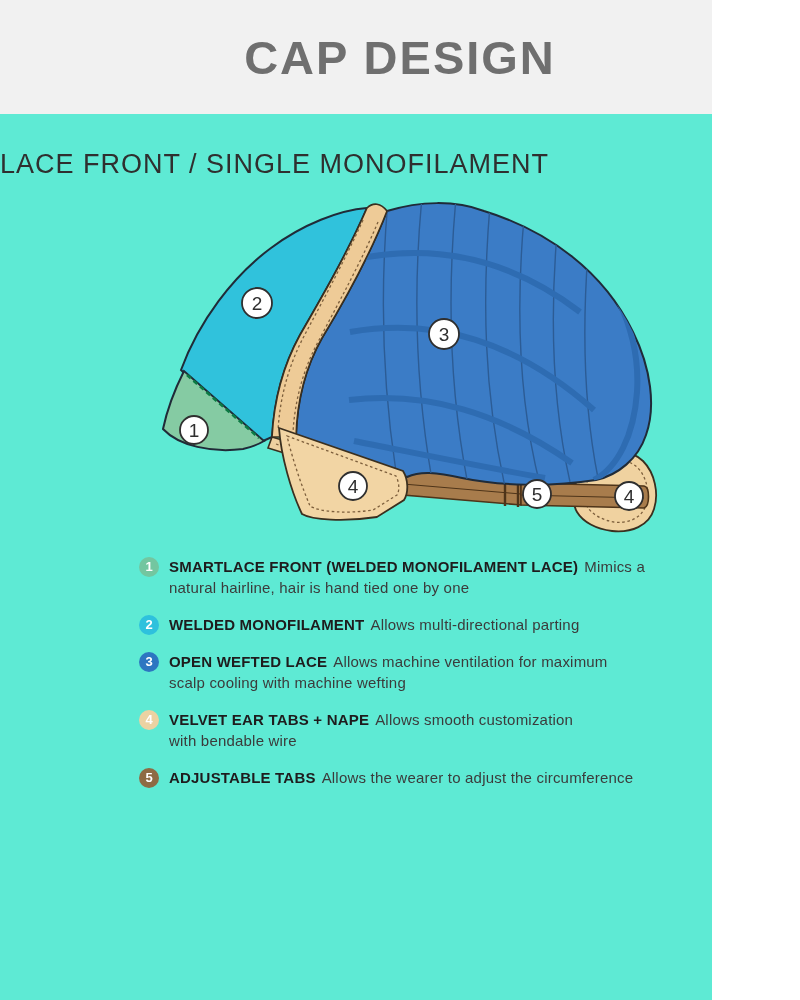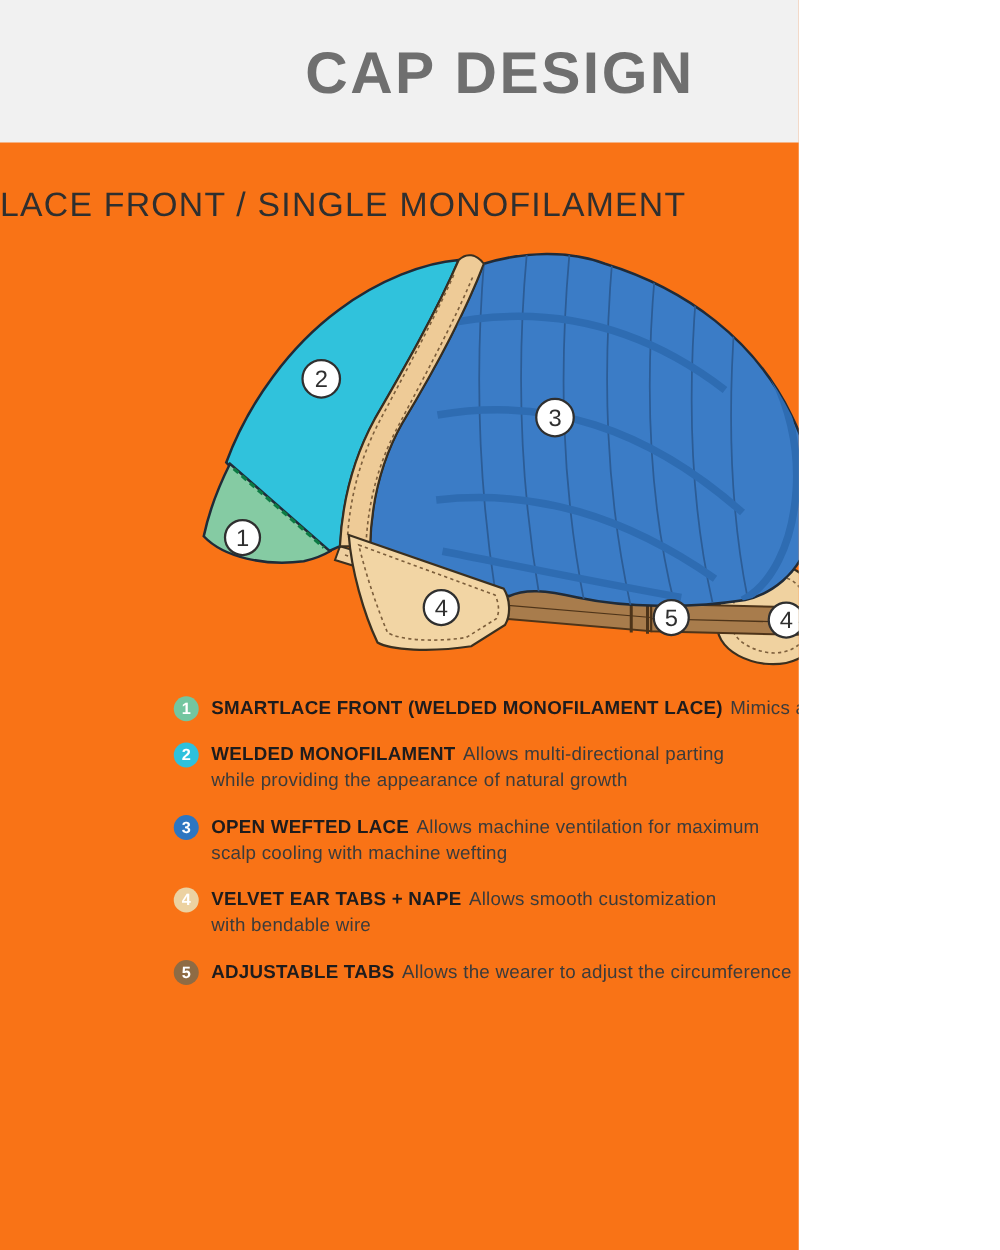--- a/index.html
+++ b/index.html
@@ -1,16 +1,16 @@
 <!DOCTYPE html>
 <html><head>
 <meta charset="utf-8">
 <style>
   html,body{margin:0;padding:0;background:#ffffff;}
-  .page{position:relative;width:639px;height:1000px;background:#f97316;overflow:hidden;
+  .page{position:relative;width:712px;height:1000px;background:#5eead4;overflow:hidden;
         font-family:"Liberation Sans",sans-serif;}
   .header{position:absolute;top:0;left:0;width:800px;height:114px;
           display:flex;align-items:center;justify-content:center;}
   .header h1{margin:0;font-size:47px;font-weight:bold;letter-spacing:2px;}
   .subtitle{position:absolute;top:149px;left:0;width:800px;text-align:left;
             font-size:27px;letter-spacing:1px;font-weight:400;}
   svg.cap{position:absolute;top:0;left:0;pointer-events:none;}
   svg text.callout-num{font-family:"Liberation Sans",sans-serif;font-size:19px;}
   .stitch{fill:none;stroke-width:1.3;stroke-dasharray:2.6 2.6;}
   .thinline{fill:none;stroke-width:1.4;}
@@ -109,27 +109,27 @@
     <g>
       <circle cx="629" cy="496" r="14" stroke-width="1.8" style="fill: rgb(255, 255, 255); stroke: rgb(47, 47, 47);"></circle>
       <text class="callout-num" x="629" y="496" dy="0.35em" text-anchor="middle" style="fill: rgb(47, 47, 47);">4</text>
     </g>
   </svg>
 
   <div class="legend">
     <div class="legend-item">
       <div class="legend-num" style="background-color: rgb(115, 198, 160);">1</div>
       <div class="legend-text">
-        <b>SMARTLACE FRONT (WELDED MONOFILAMENT LACE)</b><span>Mimics a</span>
+        <b>SMARTLACE FRONT (WELDED MONOFILAMENT LACE)</b><span>Mimics a</span><span class="legend-line2">natural hairline, hair is hand tied one by one</span>
       </div>
     </div>
     <div class="legend-item">
       <div class="legend-num" style="background-color: rgb(46, 193, 221);">2</div>
       <div class="legend-text">
-        <b>WELDED MONOFILAMENT</b><span>Allows multi-directional parting</span><span class="legend-line2">while providing the appearance of natural growth</span>
+        <b>WELDED MONOFILAMENT</b><span>Allows multi-directional parting</span>
       </div>
     </div>
     <div class="legend-item">
       <div class="legend-num" style="background-color: rgb(45, 118, 193);">3</div>
       <div class="legend-text">
         <b>OPEN WEFTED LACE</b><span>Allows machine ventilation for maximum</span><span class="legend-line2">scalp cooling  with machine wefting</span>
       </div>
     </div>
     <div class="legend-item">
       <div class="legend-num" style="background-color: rgb(236, 210, 162);">4</div>

